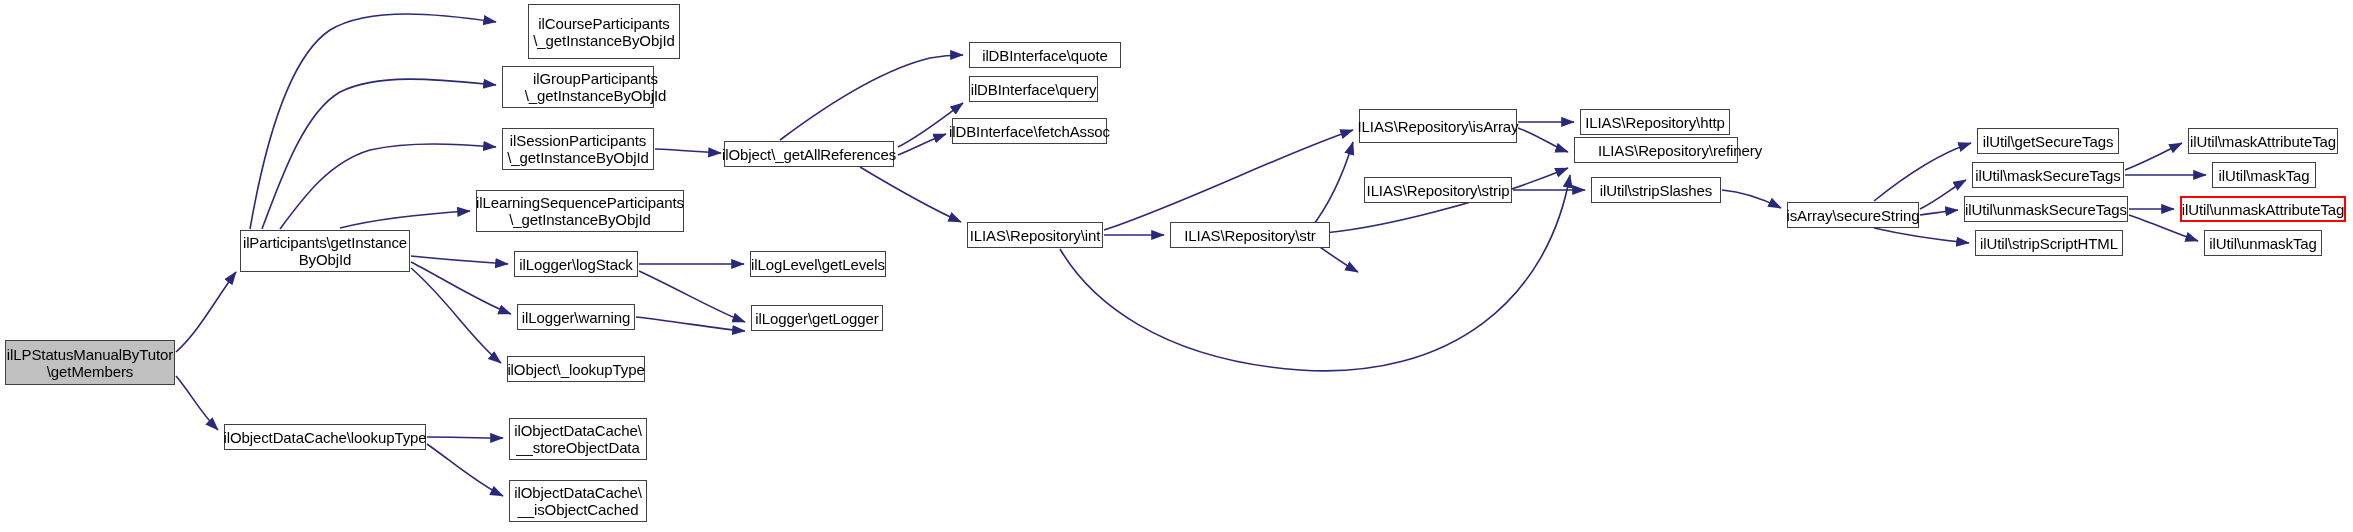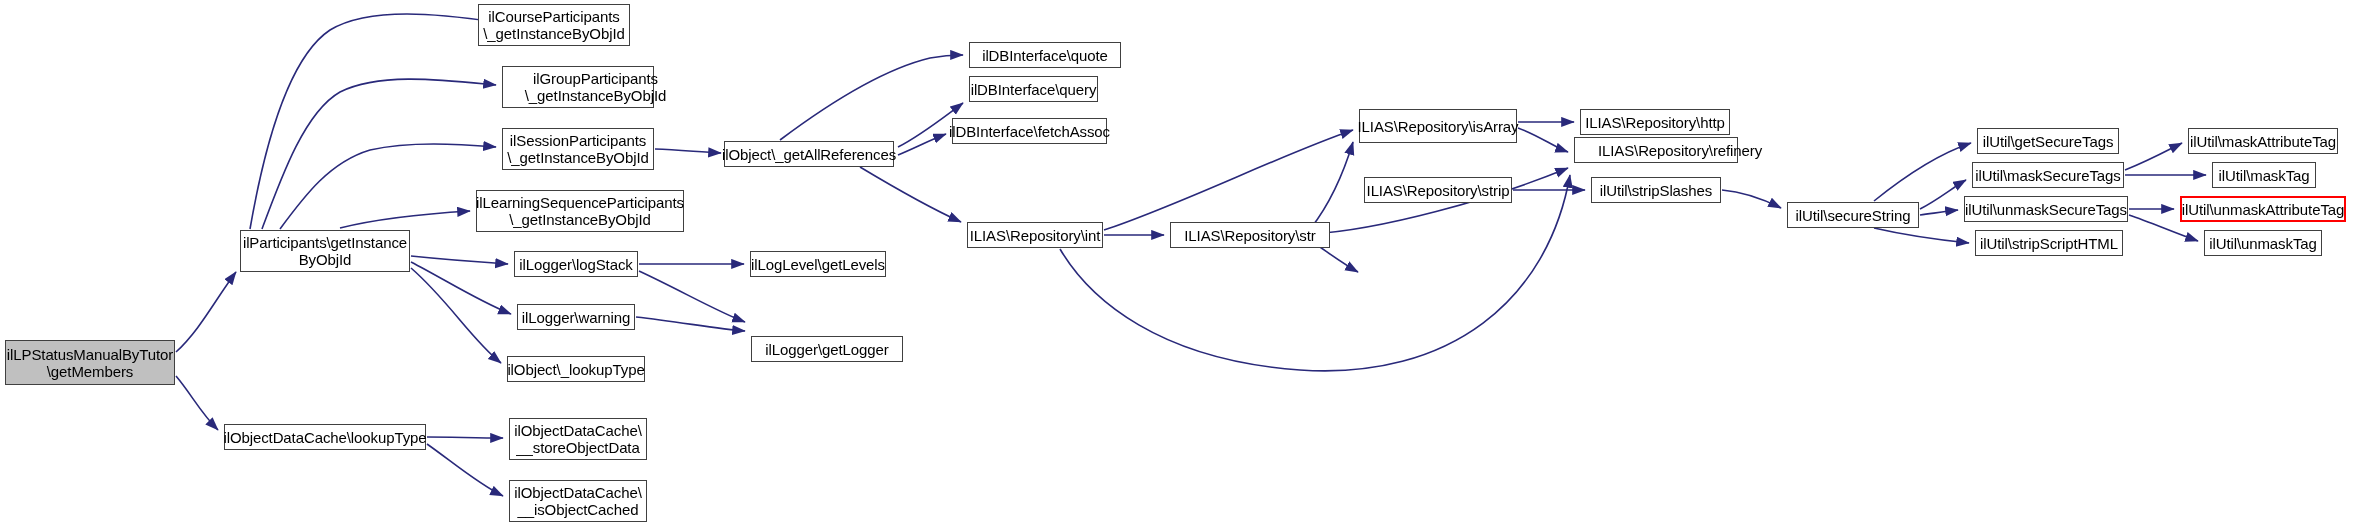--- a/index.html
+++ b/index.html
@@ -85,49 +85,49 @@
         <path d="M 2129,209 C 2145,209 2160,209 2174,209" marker-end="url(#arrow)" stroke="#29297a"></path>
         <path d="M 2129,215 C 2150,222 2175,233 2198,241" marker-end="url(#arrow)" stroke="#29297a"></path>
       </g>
   </svg>
   <div id="node-layer">
       <div class="node root" style="left: 5px; top: 340px; width: 170px; height: 45px;"><span>ilLPStatusManualByTutor
 \getMembers</span></div>
       <div class="node" style="left: 240px; top: 230px; width: 170px; height: 42px;"><span>ilParticipants\getInstance
 ByObjId</span></div>
       <div class="node" style="left: 224px; top: 424px; width: 202px; height: 26px;"><span>ilObjectDataCache\lookupType</span></div>
-      <div class="node" style="left: 478px; top: 4px; width: 152px; height: 42px;"><span>ilCourseParticipants
+      <div class="node" style="left: 528px; top: 4px; width: 152px; height: 55px;"><span>ilCourseParticipants
 \_getInstanceByObjId</span></div>
       <div class="node" style="left: 502px; top: 66px; width: 152px; height: 42px; padding-left: 35px;"><span>ilGroupParticipants
 \_getInstanceByObjId</span></div>
       <div class="node" style="left: 502px; top: 128px; width: 152px; height: 42px;"><span>ilSessionParticipants
 \_getInstanceByObjId</span></div>
       <div class="node" style="left: 476px; top: 190px; width: 208px; height: 42px;"><span>ilLearningSequenceParticipants
 \_getInstanceByObjId</span></div>
       <div class="node" style="left: 514px; top: 251px; width: 124px; height: 26px;"><span>ilLogger\logStack</span></div>
       <div class="node" style="left: 517px; top: 304px; width: 118px; height: 26px;"><span>ilLogger\warning</span></div>
       <div class="node" style="left: 507px; top: 356px; width: 138px; height: 26px;"><span>ilObject\_lookupType</span></div>
       <div class="node" style="left: 509px; top: 418px; width: 138px; height: 42px;"><span>ilObjectDataCache\
 __storeObjectData</span></div>
       <div class="node" style="left: 509px; top: 480px; width: 138px; height: 42px;"><span>ilObjectDataCache\
 __isObjectCached</span></div>
       <div class="node" style="left: 724px; top: 141px; width: 170px; height: 26px;"><span>ilObject\_getAllReferences</span></div>
       <div class="node" style="left: 750px; top: 251px; width: 136px; height: 26px;"><span>ilLogLevel\getLevels</span></div>
-      <div class="node" style="left: 751px; top: 336px; width: 152px; height: 26px;"><span>ilLogger\getLogger</span></div>
+      <div class="node" style="left: 751px; top: 305px; width: 132px; height: 26px;"><span>ilLogger\getLogger</span></div>
       <div class="node" style="left: 969px; top: 42px; width: 152px; height: 26px;"><span>ilDBInterface\quote</span></div>
       <div class="node" style="left: 969px; top: 76px; width: 129px; height: 26px;"><span>ilDBInterface\query</span></div>
       <div class="node" style="left: 952px; top: 118px; width: 155px; height: 26px;"><span>ilDBInterface\fetchAssoc</span></div>
       <div class="node" style="left: 967px; top: 222px; width: 136px; height: 26px;"><span>ILIAS\Repository\int</span></div>
       <div class="node" style="left: 1170px; top: 222px; width: 160px; height: 26px;"><span>ILIAS\Repository\str</span></div>
       <div class="node" style="left: 1359px; top: 109px; width: 158px; height: 34px;"><span>ILIAS\Repository\isArray</span></div>
       <div class="node" style="left: 1580px; top: 109px; width: 150px; height: 26px;"><span>ILIAS\Repository\http</span></div>
       <div class="node" style="left: 1574px; top: 137px; width: 164px; height: 26px; padding-left: 48px;"><span>ILIAS\Repository\refinery</span></div>
       <div class="node" style="left: 1364px; top: 177px; width: 148px; height: 26px;"><span>ILIAS\Repository\strip</span></div>
       <div class="node" style="left: 1591px; top: 177px; width: 130px; height: 26px;"><span>ilUtil\stripSlashes</span></div>
-      <div class="node" style="left: 1787px; top: 202px; width: 132px; height: 26px;"><span>ilUtil\secureString</span></div>
+      <div class="node" style="left: 1787px; top: 202px; width: 132px; height: 26px;"><span>isArray\secureString</span></div>
       <div class="node" style="left: 1977px; top: 128px; width: 142px; height: 26px;"><span>ilUtil\getSecureTags</span></div>
       <div class="node" style="left: 1972px; top: 162px; width: 152px; height: 26px;"><span>ilUtil\maskSecureTags</span></div>
       <div class="node" style="left: 1964px; top: 196px; width: 164px; height: 26px;"><span>ilUtil\unmaskSecureTags</span></div>
       <div class="node" style="left: 1975px; top: 230px; width: 148px; height: 26px;"><span>ilUtil\stripScriptHTML</span></div>
       <div class="node" style="left: 2188px; top: 128px; width: 150px; height: 26px;"><span>ilUtil\maskAttributeTag</span></div>
       <div class="node" style="left: 2212px; top: 162px; width: 104px; height: 26px;"><span>ilUtil\maskTag</span></div>
       <div class="node highlight" style="left: 2180px; top: 196px; width: 166px; height: 26px;"><span>ilUtil\unmaskAttributeTag</span></div>
       <div class="node" style="left: 2204px; top: 230px; width: 118px; height: 26px;"><span>ilUtil\unmaskTag</span></div>
     </div>
 </div>

